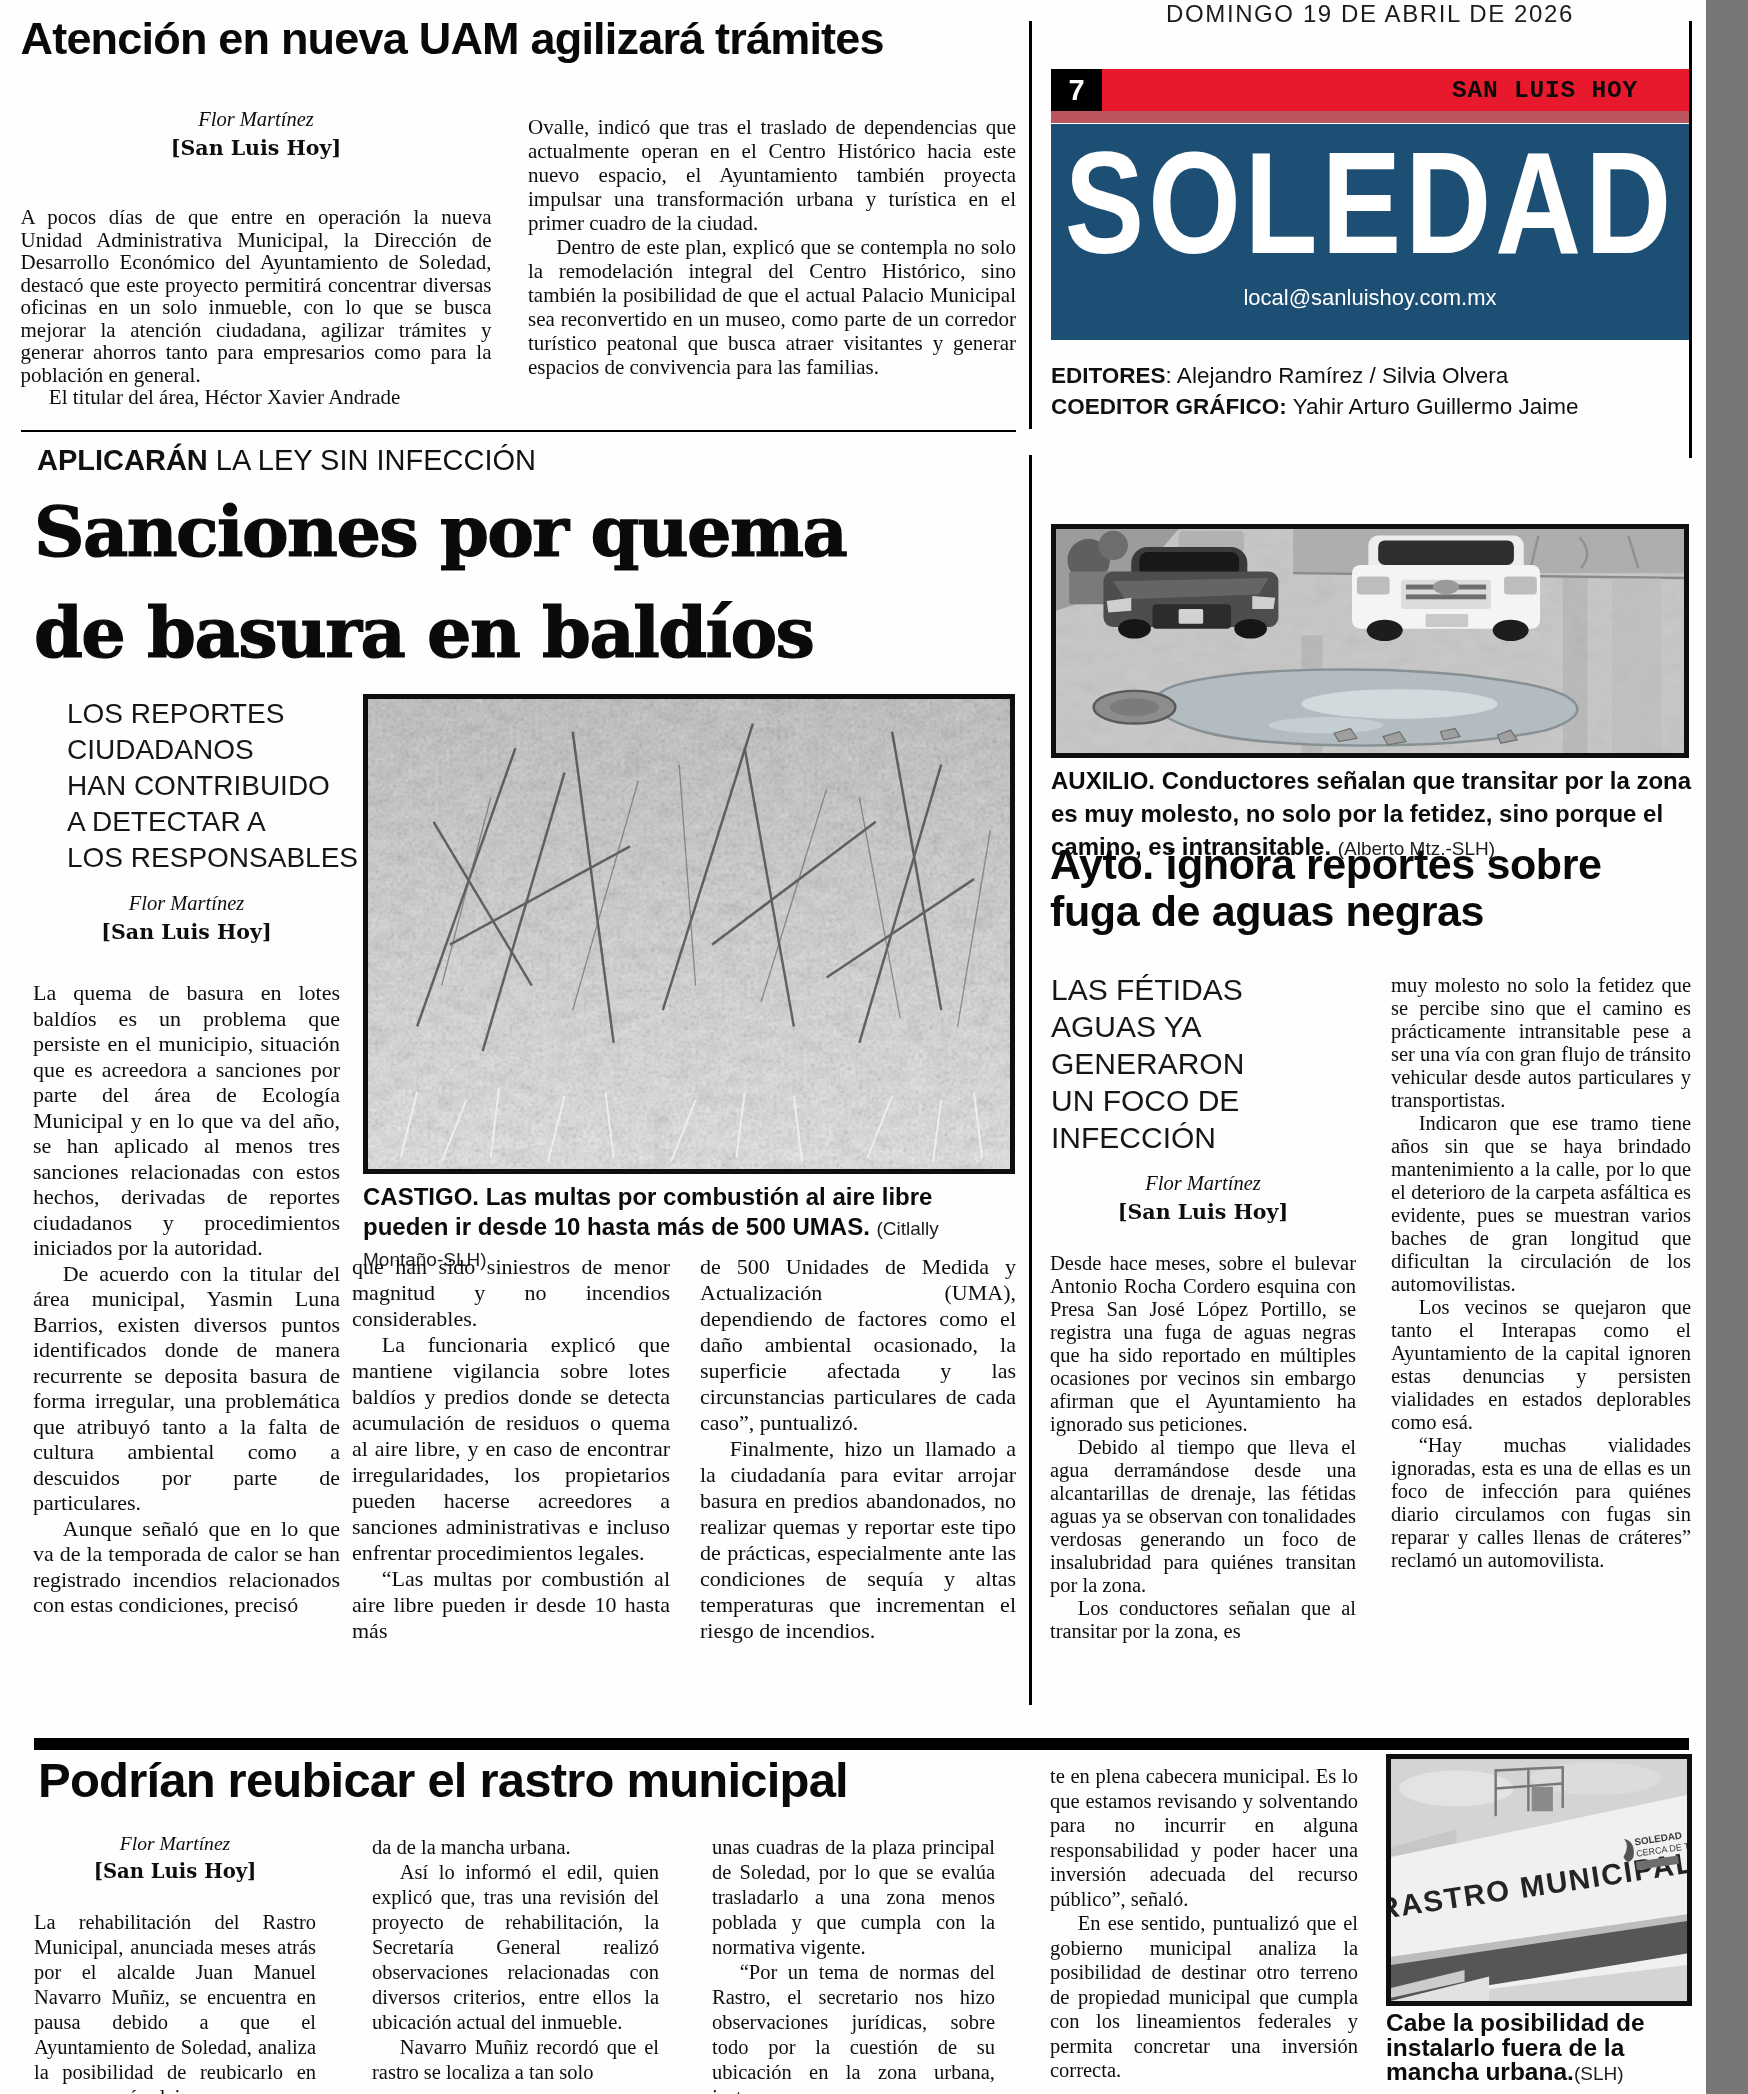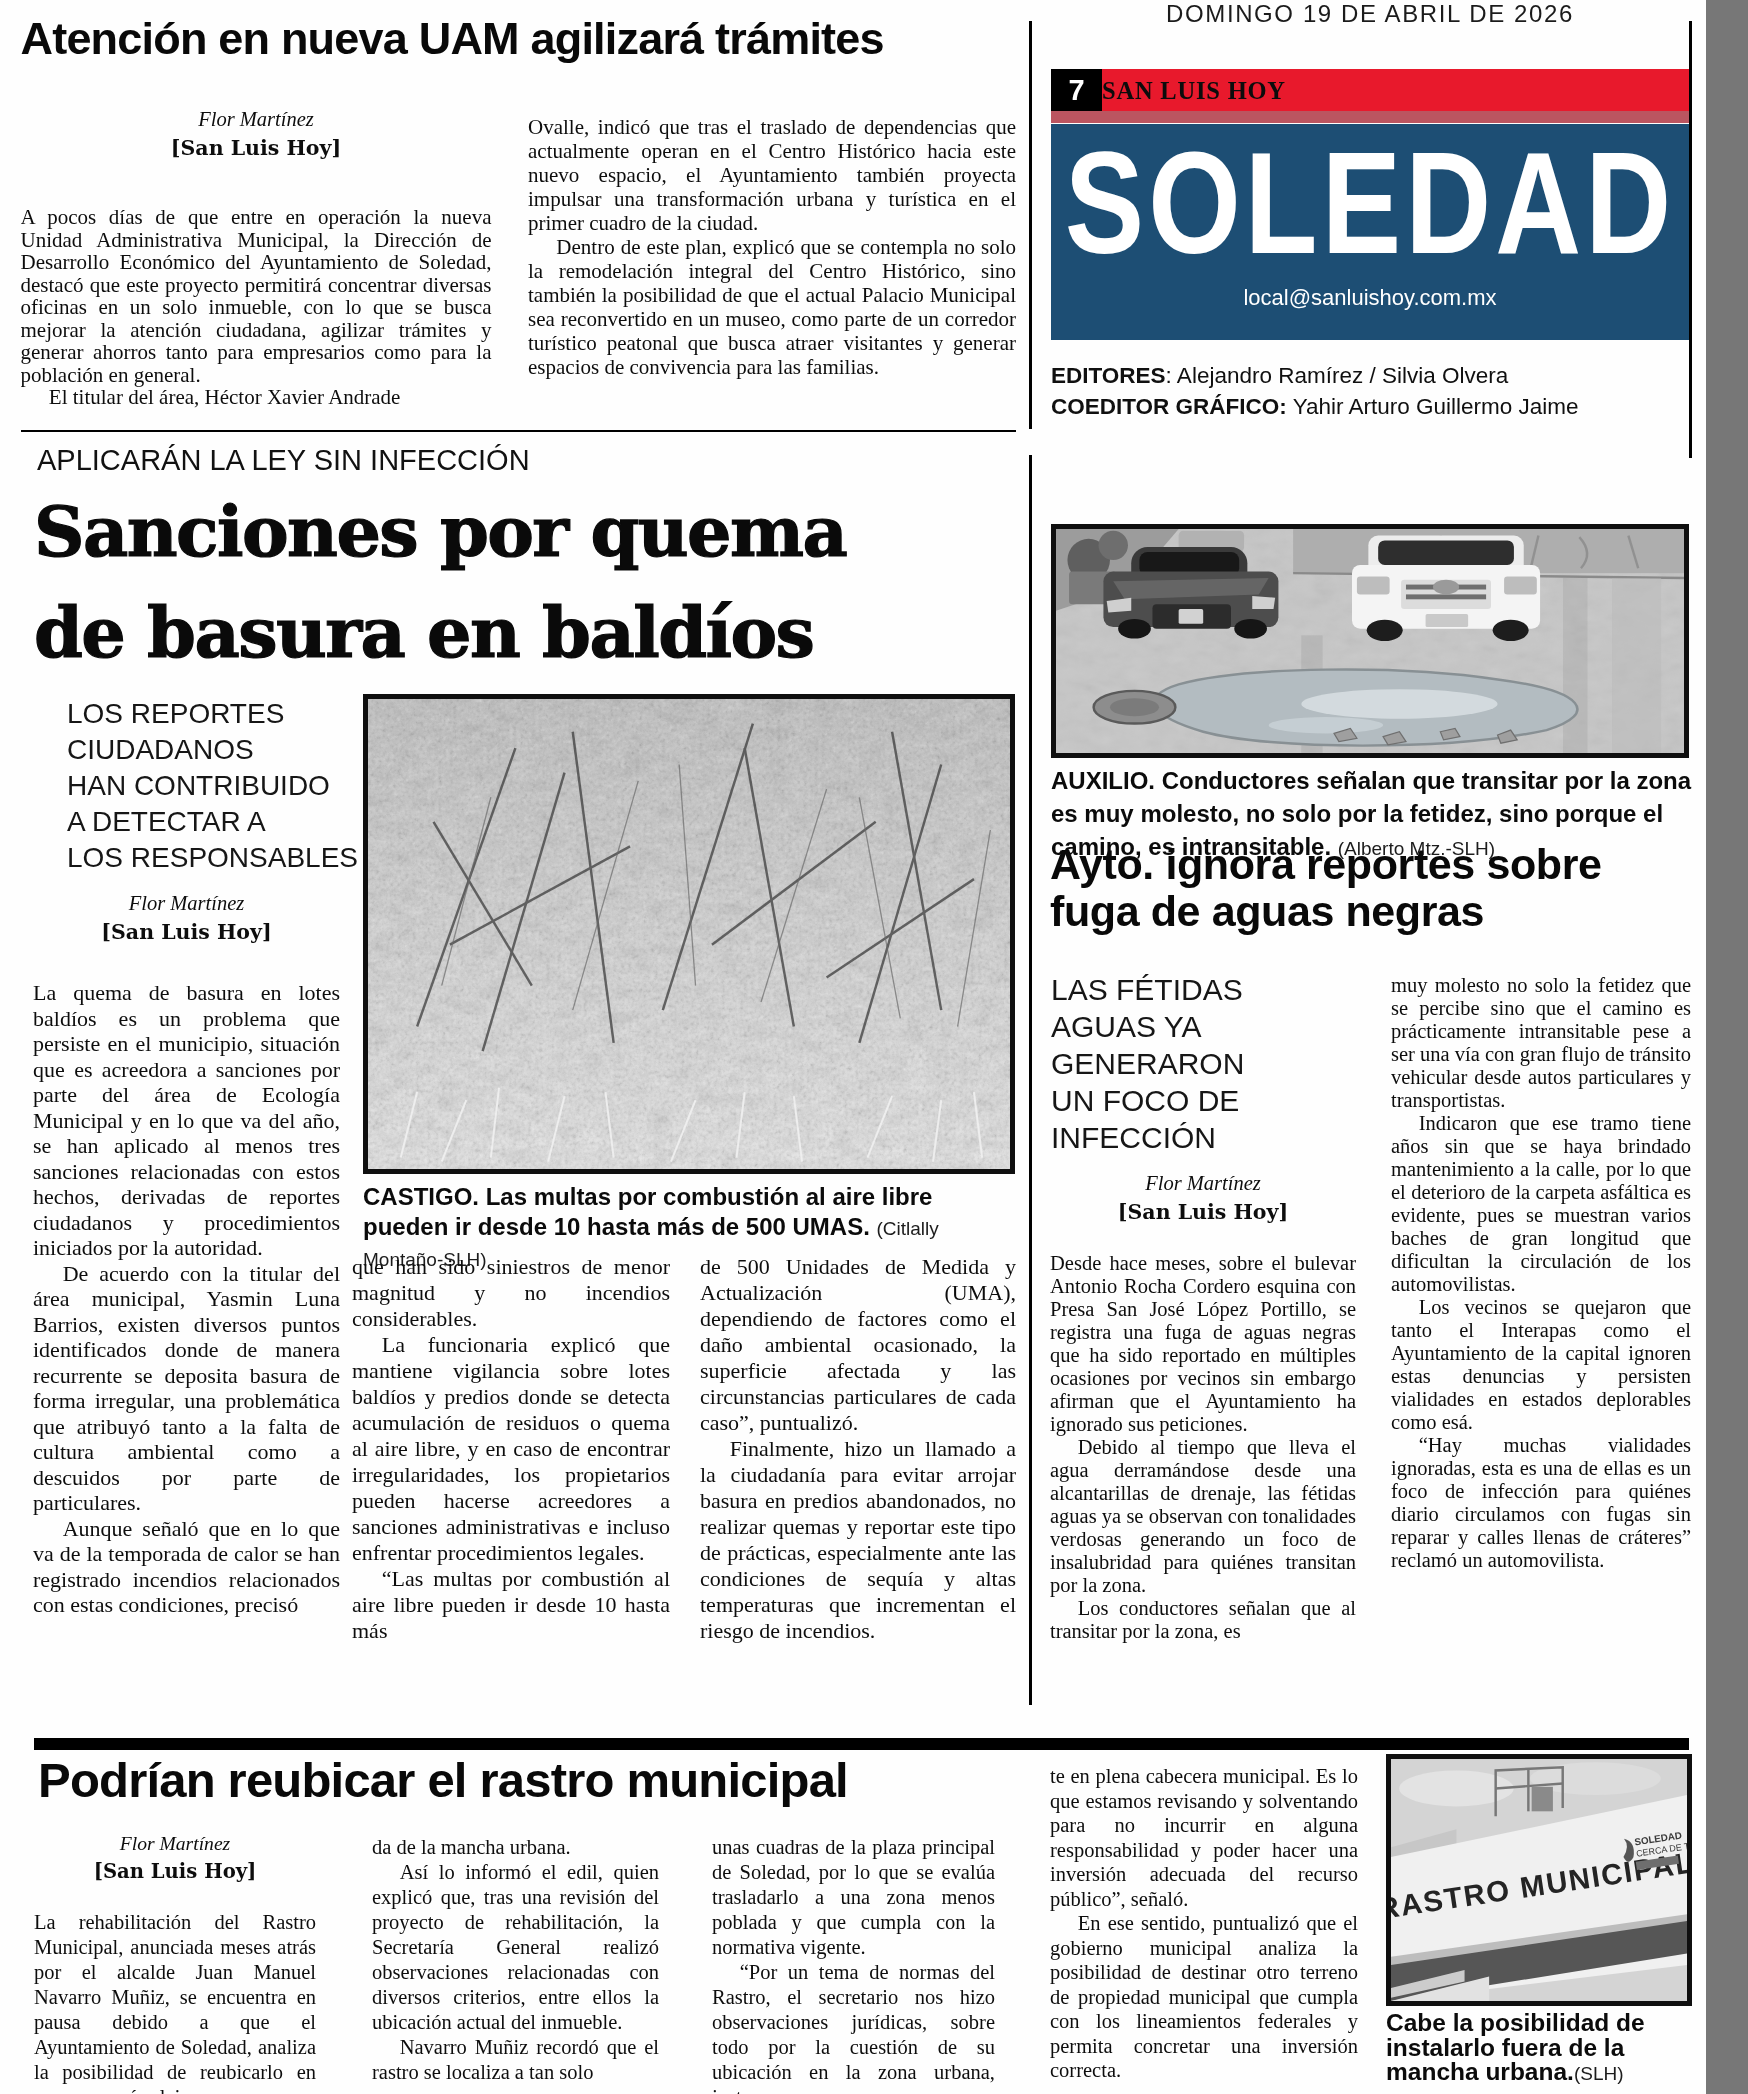--- a/index.html
+++ b/index.html
@@ -4,21 +4,21 @@
 <style>
   html,body{margin:0;padding:0;background:#777;}
   #page{position:relative;width:1706px;height:2095px;background:#fefefe;color:#0d0d0d;
         font-family:"Liberation Serif",serif;overflow:hidden;}
   .abs{position:absolute;}
   
   .hl-sans{font-family:"Liberation Sans",sans-serif;font-weight:bold;color:#090909;letter-spacing:-0.8px;}
   .hl-slab{font-family:"DejaVu Serif",serif;font-weight:bold;color:#0a0a0a;letter-spacing:-1.6px;-webkit-text-stroke:1.2px #0a0a0a;}
   
   .kicker{font-family:"Liberation Sans",sans-serif;font-size:29px;color:#111;}
-  .kicker b{font-weight:400;}
+  .kicker b{font-weight:700;}
   
   .deck div{font-family:"Liberation Sans",sans-serif;font-weight:400;color:#161616;text-transform:uppercase;}
   
   .byline{text-align:center;}
   .by-author{font-family:"Liberation Serif",serif;font-style:italic;font-size:20.5px;display:block;}
   .by-outlet{font-family:"DejaVu Serif",serif;font-weight:bold;font-size:20.5px;display:block;margin-top:4.9px;}
   
   .body{ text-align:justify; overflow:hidden; hyphens:auto; -webkit-hyphens:auto;}
   .body p{margin:0;text-indent:1.35em;}
   .body p:first-child{text-indent:0;}
@@ -29,21 +29,21 @@
   
   .photo{border:5.7px solid #0f0f0f;background:#cycyc;background:#cfcfcf;}
   .photo svg{display:block;width:100%;height:100%;}
   .vrule{background:#000;width:2.5px;}
   .hrule{background:#000;}
   
   .m-date{font-family:"Liberation Sans",sans-serif;letter-spacing:1.6px;color:#1b1b1b;text-align:center;font-size:24px;}
   .m-bar{display:flex;align-items:center;}
   .m-pnum{width:51px;height:43px;background:#000;color:#fff;font-family:"Liberation Sans",sans-serif;
           font-weight:800;font-size:29px;display:flex;align-items:center;justify-content:center;}
-  .m-brand{flex:1;text-align:left;font-family:Liberation Serif, serif;font-weight:800;font-size:24.5px;letter-spacing:0.8px;color:#0c0c0c;}
+  .m-brand{flex:1;text-align:right;font-family:Liberation Mono, monospace;font-weight:800;font-size:24.5px;letter-spacing:0.8px;color:#0c0c0c;}
   .m-soledad{font-family:"Liberation Sans",sans-serif;font-weight:bold;color:#ffffff;font-size:119px;
              letter-spacing:4.1px;transform:scaleY(1.22);transform-origin:center 58%;text-align:center;line-height:164px;}
   .m-email{font-family:"Liberation Sans",sans-serif;color:#fff;font-size:22px;text-align:center;}
   .m-ed{font-family:"Liberation Sans",sans-serif;font-size:22.5px;line-height:31px;color:#101010;}
   .m-ed b{font-weight:800;}
 </style>
 </head>
 <body>
 
 <div id="page">

